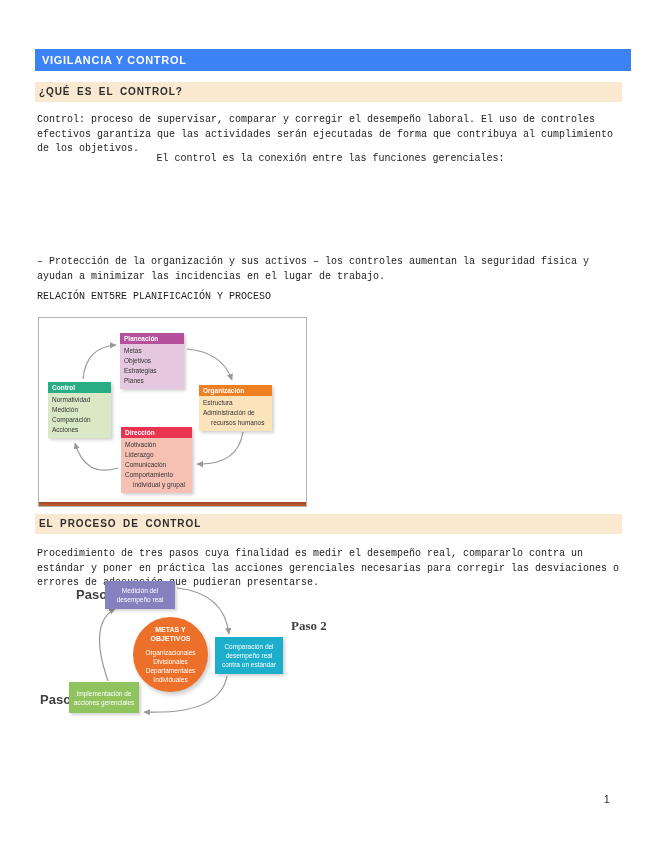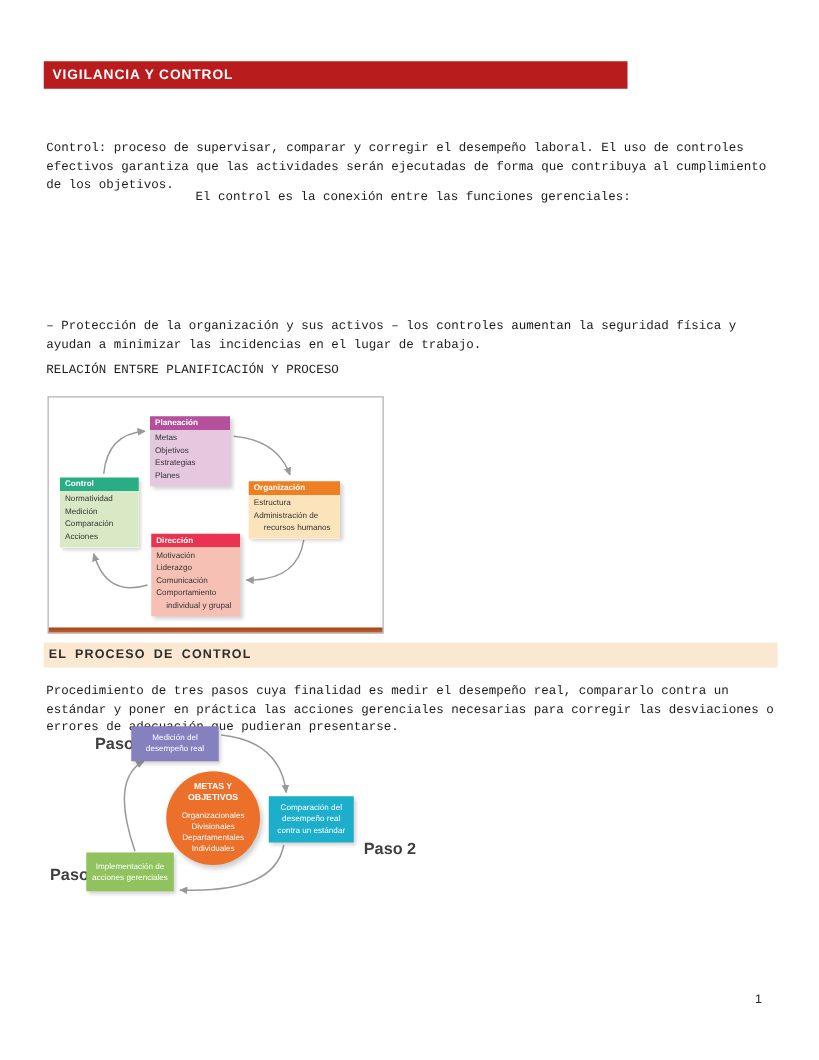--- a/index.html
+++ b/index.html
@@ -1,19 +1,19 @@
 <!DOCTYPE html>
 <html><head>
 <meta charset="utf-8">
 <style>
   html,body{margin:0;padding:0;background:#fff;}
   .page{position:relative;width:655px;height:848px;background:#ffffff;overflow:hidden;
         font-family:"Liberation Sans", sans-serif;color:#1a1a1a;}
 
-  .title-bar{position:absolute;left:35px;top:49px;width:467px;height:22px;background:#b91c1c;
+  .title-bar{position:absolute;left:35px;top:49px;width:596px;height:22px;background:#3b82f6;
              color:#ffffff;font-weight:bold;font-size:11px;letter-spacing:0.7px;line-height:22px;
              padding-left:7px;box-sizing:border-box;}
   .sec-bar{position:absolute;left:35px;width:587px;height:20px;background:#fae8d1;color:#2d2d2d;
            font-weight:bold;font-size:10px;letter-spacing:0.9px;word-spacing:3px;line-height:20px;
            padding-left:4px;box-sizing:border-box;}
   #sec1{top:82px;} #sec2{top:514px;}
 
   .para{position:absolute;left:37px;width:587px;font-size:10px;line-height:14.5px;color:#1c1c1c;font-family:Liberation Mono, monospace;}
   #p1{top:113px;} #p2{top:152px;text-align:center;} #b1{top:177px;} #b2{top:216px;} #b3{top:255px;}
   #cap{top:290px;} #p3{top:547px;}
@@ -32,21 +32,21 @@
   #ctrlbox{left:9px;top:64px;width:63px;}
   #ctrlbox .hd{background:#29ad85;} #ctrlbox .bd{background:#d9e9c6;}
   #orgbox{left:160px;top:67px;width:73px;}
   #orgbox .hd{background:#ee7f22;} #orgbox .bd{background:#fbe4bc;}
   #dirbox{left:82px;top:109px;width:71px;}
   #dirbox .hd{background:#e93350;} #dirbox .bd{background:#f6c0b4;}
   .arrows{position:absolute;left:0;top:0;pointer-events:none;}
 
   
   .step-label{position:absolute;font-size:13px;font-weight:bold;color:#3f3f3f;}
-  #lbl1{left:76px;top:587px;} #lbl2{left:291px;top:671px;} #lbl3{left:40px;top:692px;}
+  #lbl1{left:76px;top:587px;} #lbl2{left:291px;top:618px;font-family:Liberation Serif, serif;} #lbl3{left:40px;top:692px;}
   .step-box{position:absolute;color:#fff;font-size:6.5px;line-height:9px;text-align:center;
             display:flex;align-items:center;justify-content:center;box-sizing:border-box;
             padding:2px;box-shadow:2px 2px 3px rgba(0,0,0,0.18);}
   #step1{left:105px;top:581px;width:70px;height:28px;background:#8580be;}
   #step2{left:215px;top:637px;width:68px;height:37px;background:#1caecb;}
   #step3{left:69px;top:682px;width:70px;height:31px;background:#90c25e;}
   #circle{position:absolute;left:133px;top:617px;width:75px;height:75px;border-radius:50%;
           background:#ec7029;color:#fff;text-align:center;display:flex;flex-direction:column;
           justify-content:center;box-shadow:2px 3px 4px rgba(0,0,0,0.2);}
   #circle .ct{font-weight:bold;font-size:7px;line-height:9px;margin-bottom:5px;padding:0 10px;}
@@ -55,20 +55,21 @@
 
   .page-num{position:absolute;left:604px;top:794px;font-size:10px;color:#222;}
 </style>
 </head>
 <body>
 
 <div class="page">
 
   <div class="title-bar">VIGILANCIA Y CONTROL</div>
 
+  <div class="sec-bar" id="sec1">¿QUÉ ES EL CONTROL?</div>
 
   <div class="para" id="p1">Control: proceso de supervisar, comparar y corregir el desempeño laboral. El uso de controles efectivos garantiza que las actividades serán ejecutadas de forma que contribuya al cumplimiento de los objetivos.</div>
   <div class="para" id="p2">El control es la conexión entre las funciones gerenciales:</div>
   <div class="para" id="b3">– Protección de la organización y sus activos – los controles aumentan la seguridad física y ayudan a minimizar las incidencias en el lugar de trabajo.</div>
   <div class="para" id="cap">RELACIÓN ENT5RE PLANIFICACIÓN Y PROCESO</div>
 
   <div id="diag1">
     <svg class="arrows" width="267" height="188" viewBox="0 0 267 188">
       <defs>
         <marker id="ar1" markerWidth="7" markerHeight="7" refX="5" refY="2.6" orient="auto">

